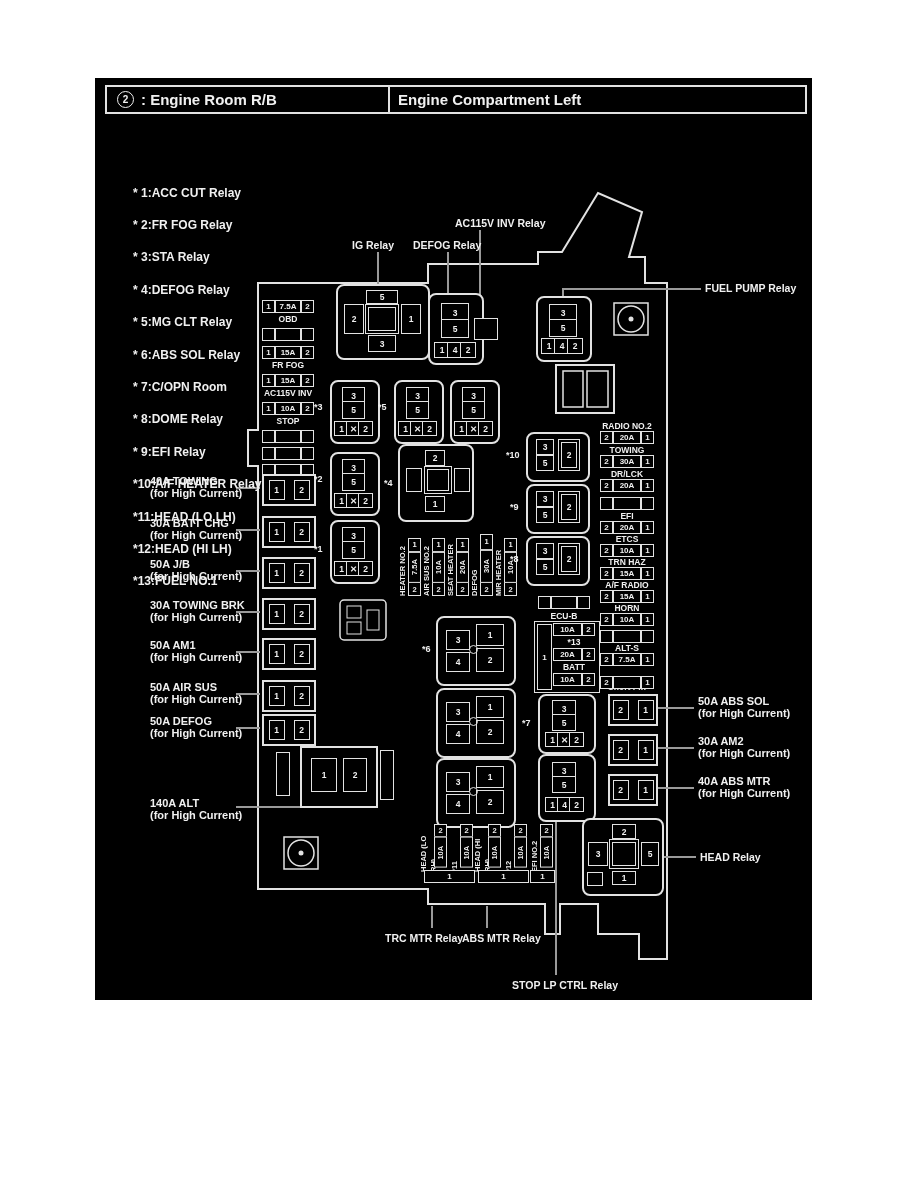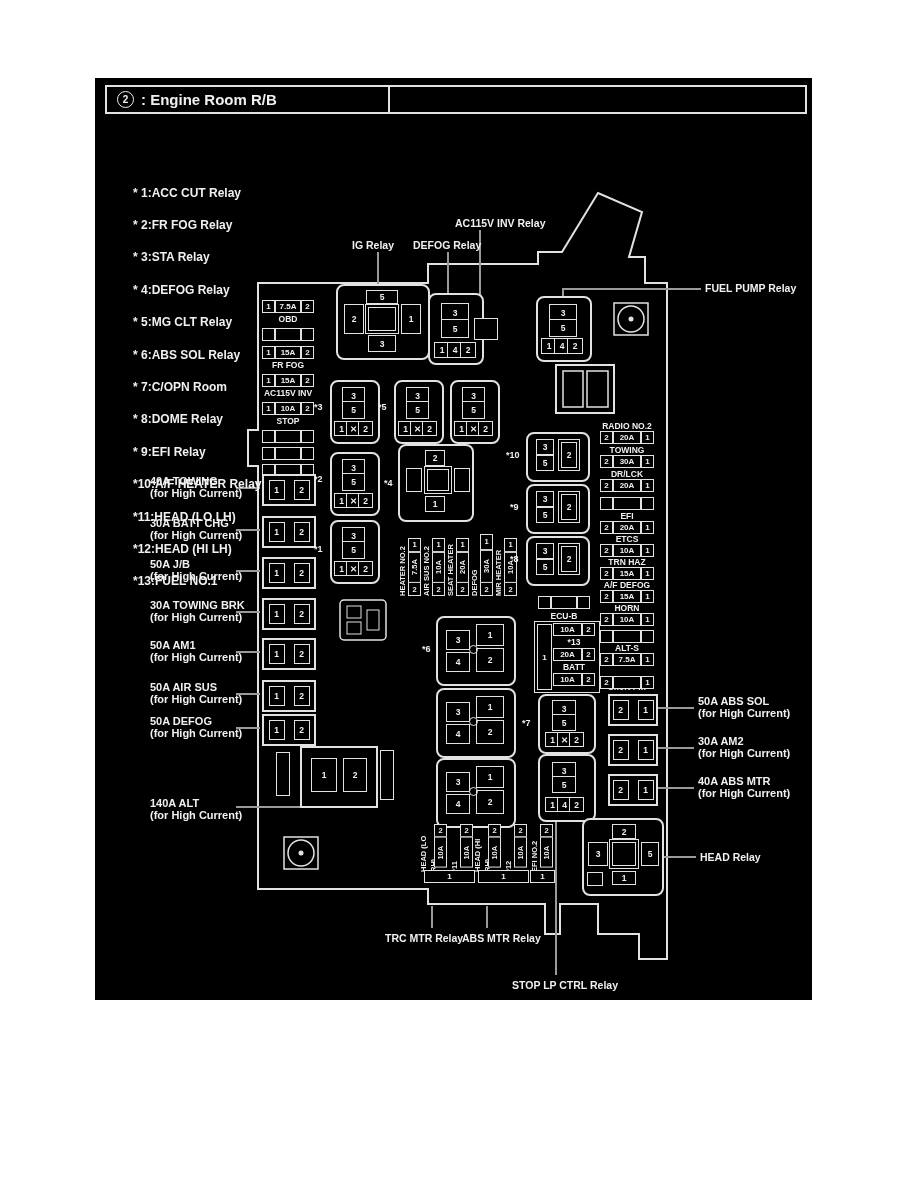--- a/index.html
+++ b/index.html
@@ -89,20 +89,23 @@
       <line x1="487" y1="906" x2="487" y2="928"></line>
       <line x1="556" y1="820" x2="556" y2="975"></line>
     </g>
   </svg>
 
   <div class="hbar">
     <div class="hcell1">
       <span class="badge">2</span>
       <span>: Engine Room R/B</span>
     </div>
+    <div class="hcell2">
+      <span>Engine Compartment Left</span>
+    </div>
   </div>
 
   <div class="legend">
     <div>* 1:ACC CUT Relay</div>
     <div>* 2:FR FOG Relay</div>
     <div>* 3:STA Relay</div>
     <div>* 4:DEFOG Relay</div>
     <div>* 5:MG CLT Relay</div>
     <div>* 6:ABS SOL Relay</div>
     <div>* 7:C/OPN Room</div>
@@ -416,21 +419,21 @@
       <span class="pn">2</span>
       <span class="am">10A</span>
       <span class="pn">1</span>
     </div>
   <div class="flab" style="left:600px;top:557px;width:54px">TRN HAZ</div>
   <div class="f3" style="left:600px;top:567px;width:54px;height:13px">
       <span class="pn">2</span>
       <span class="am">15A</span>
       <span class="pn">1</span>
     </div>
-  <div class="flab" style="left:600px;top:580px;width:54px">A/F DEFOG</div>
+  <div class="flab" style="left:600px;top:580px;width:54px">A/F RADIO</div>
   <div class="f3" style="left:600px;top:590px;width:54px;height:13px">
       <span class="pn">2</span>
       <span class="am">15A</span>
       <span class="pn">1</span>
     </div>
   <div class="flab" style="left:600px;top:603px;width:54px">HORN</div>
   <div class="f3" style="left:600px;top:613px;width:54px;height:13px">
       <span class="pn">2</span>
       <span class="am">10A</span>
       <span class="pn">1</span>

